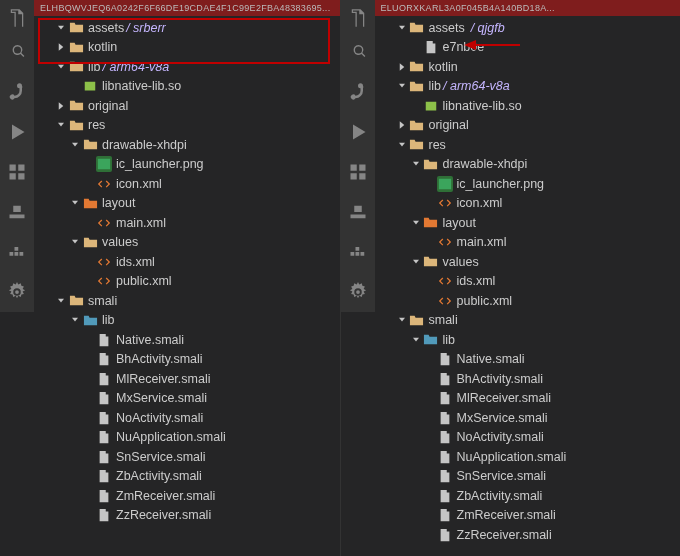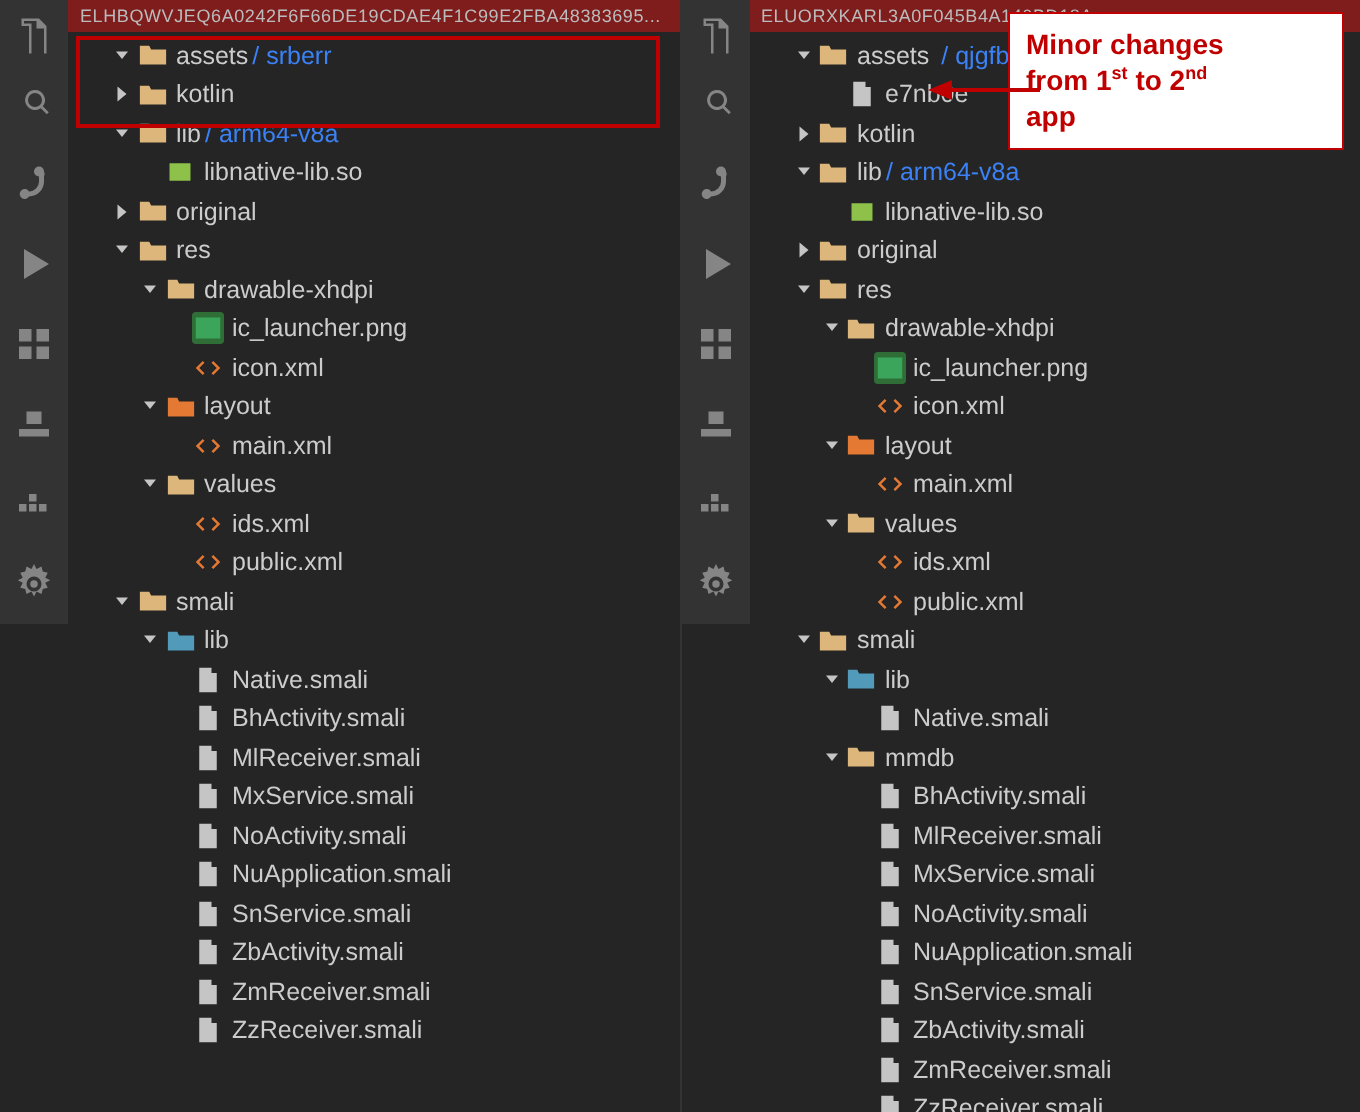--- a/index.html
+++ b/index.html
@@ -8,21 +8,21 @@
   .pane + .pane{border-left:1px solid #333;}
   .activity{width:34px;background:#333333;display:flex;flex-direction:column;align-items:center;padding-top:2px;}
   .act-i{width:24px;height:24px;margin:8px 0;color:#858585;display:flex;align-items:center;justify-content:center;}
   .act-i.cut{margin:4px 0 2px 0;}
   .tab{height:16px;background:#7f1d1d;color:#bbb;font-size:9px;white-space:nowrap;overflow:hidden;display:flex;align-items:center;padding:0 6px;letter-spacing:0.3px;}
   .tree{flex:1;overflow:hidden;padding-top:2px;}
   .row{display:flex;align-items:center;height:19.5px;white-space:nowrap;}
   .tw{width:14px;height:14px;display:inline-flex;align-items:center;justify-content:center;color:#c5c5c5;flex:0 0 14px;}
   .ic{width:16px;height:16px;display:inline-flex;align-items:center;justify-content:center;margin-right:4px;flex:0 0 16px;}
   .lbl{color:#ccc;}
-  .dim{color:#3b82f6;}
+  .dim{color:#c4b5fd;font-style:italic;}
   .fold{color:#dcb67a;}
   .img{color:#3ba55c;background:#2f6f37;border-radius:2px;}
   .code{color:#e37933;}
   .file{color:#c5c5c5;}
   .so{color:#8dc149;}
   .callout{position:absolute;top:6px;right:8px;width:150px;background:#fff;border:1px solid #c00000;padding:6px 8px;color:#c00000;font-weight:600;font-size:14px;line-height:1.3;}
   .callout sup{font-size:9px;}
   .arrow{position:absolute;top:38px;right:160px;}
   .red-box{position:absolute;top:18px;left:38px;width:288px;height:42px;border:2px solid #c00000;pointer-events:none;}
   svg{display:block;}
@@ -599,33 +599,20 @@
           </div>
           <div class="row" style="padding-left: 48px;">
             <span class="tw"></span>
             <span class="ic file">
               <svg viewBox="0 0 16 16" width="14" height="14">
                 <path d="M3 1h7l3 3v11H3zM10 1v3h3" fill="currentColor"></path>
               </svg>
             </span>
             <span class="lbl">Native.smali</span>
           </div>
-          <div class="row" style="padding-left: 34px;">
-            <span class="tw">
-              <svg viewBox="0 0 16 16" width="12" height="12">
-                <path d="M4 5l4 5 4-5z" fill="currentColor"></path>
-              </svg>
-            </span>
-            <span class="ic fold">
-              <svg viewBox="0 0 16 16" width="15" height="15">
-                <path d="M1 3h5l1 2h8v8H1z" fill="currentColor"></path>
-              </svg>
-            </span>
-            <span class="lbl">mmdb</span>
-          </div>
           <div class="row" style="padding-left: 48px;">
             <span class="tw"></span>
             <span class="ic file">
               <svg viewBox="0 0 16 16" width="14" height="14">
                 <path d="M3 1h7l3 3v11H3zM10 1v3h3" fill="currentColor"></path>
               </svg>
             </span>
             <span class="lbl">BhActivity.smali</span>
           </div>
           <div class="row" style="padding-left: 48px;">
@@ -699,24 +686,17 @@
               </svg>
             </span>
             <span class="lbl">ZzReceiver.smali</span>
           </div>
         </div>
       </div>
     </div>
 
   <div class="red-box"></div>
 
-  <div class="callout">
-    <div><span>Minor changes</span></div>
-    <div>
-      <span>from 1</span><sup>st</sup><span> to 2</span><sup>nd</sup>
-    </div>
-    <div><span>app</span></div>
-  </div>
   <svg class="arrow" width="56" height="14">
     <line x1="56" y1="7" x2="8" y2="7" stroke="#c00000" stroke-width="2"></line>
     <polygon points="0,7 12,2 12,12" fill="#c00000"></polygon>
   </svg>
 </div>
 
 </body></html>

